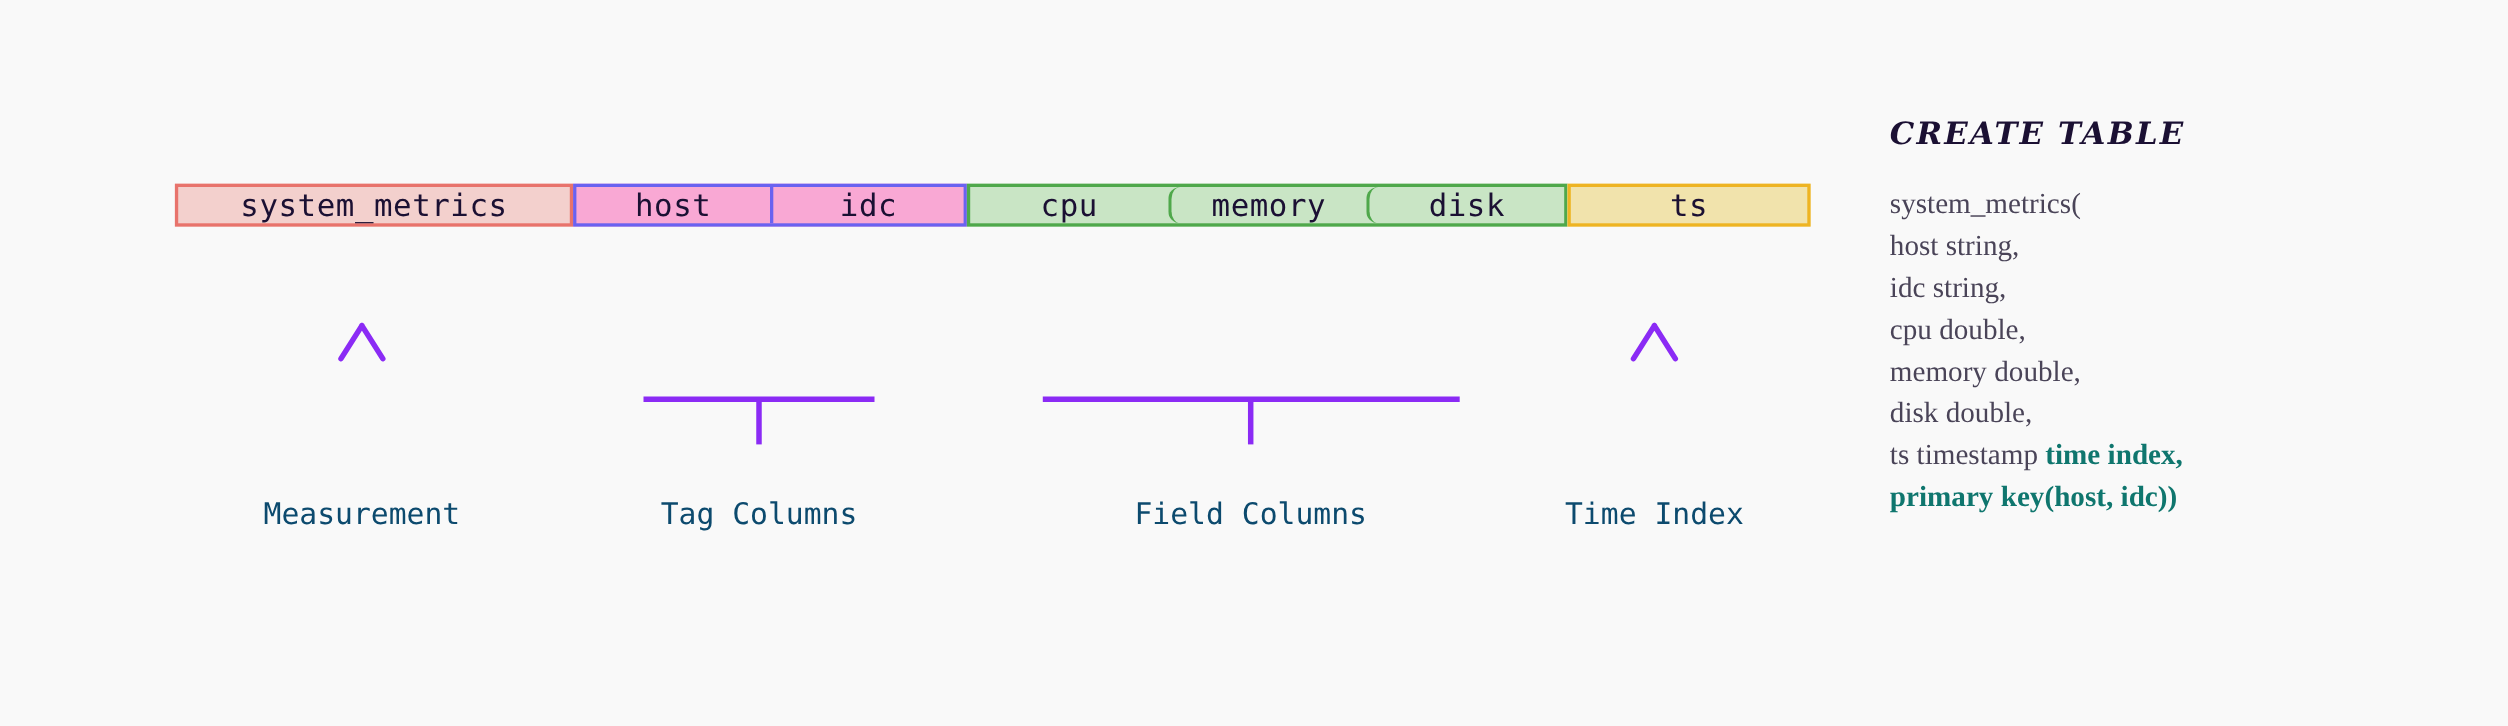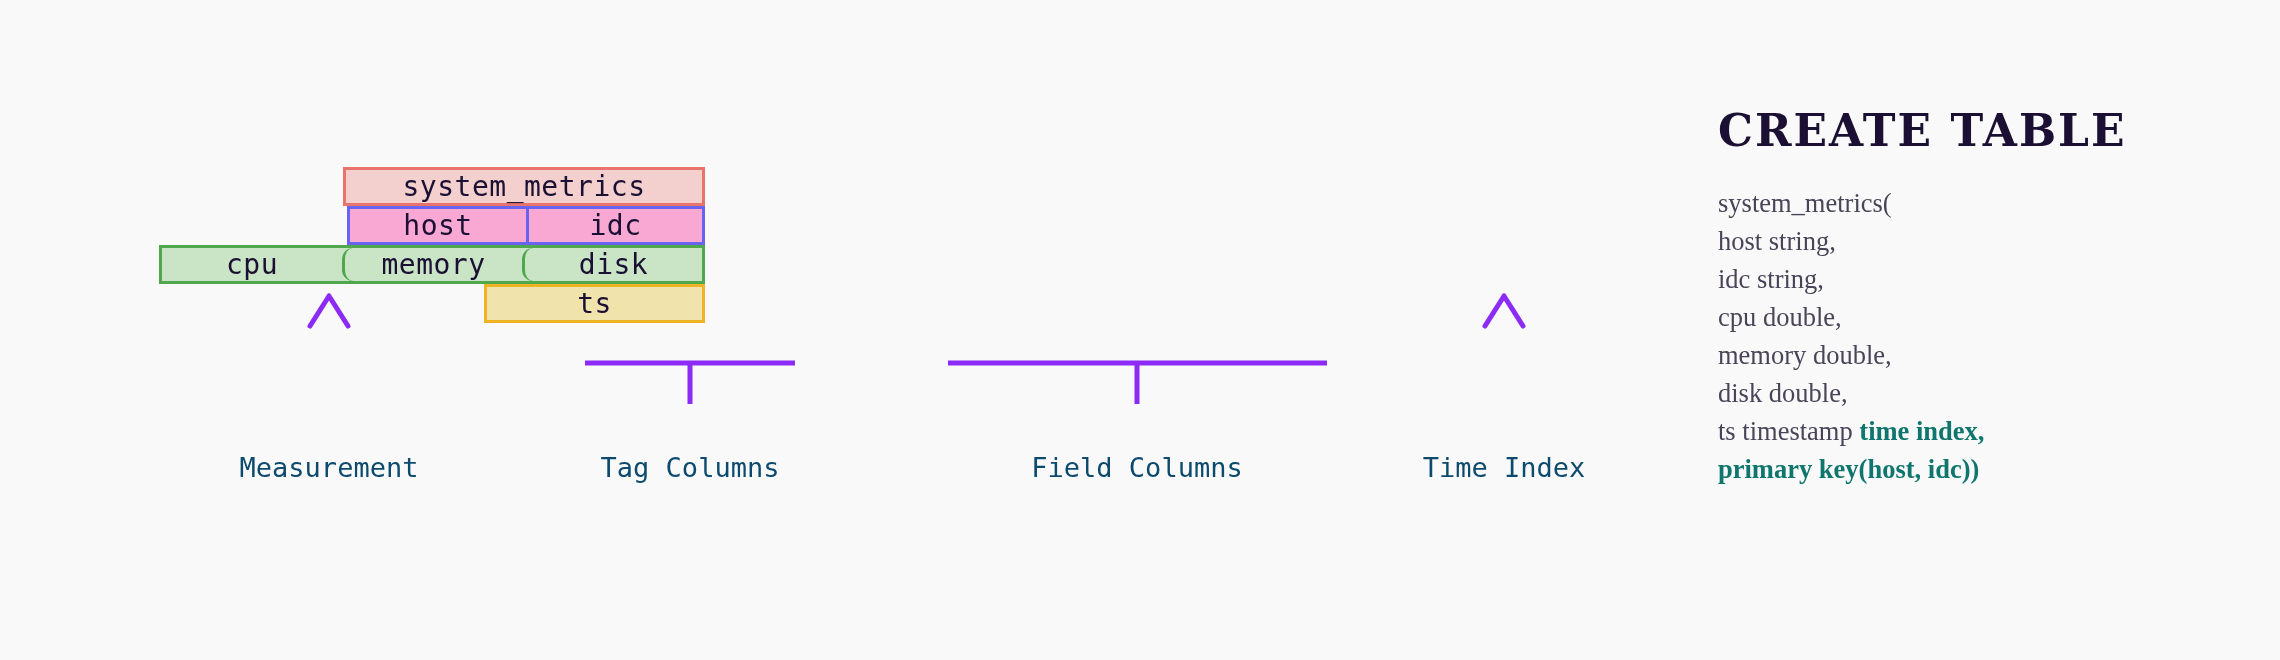--- a/index.html
+++ b/index.html
@@ -20,22 +20,21 @@
     height: 660px;
   }
 
   
   .schema-strip {
     position: absolute;
     left: 159px;
     top: 167px;
     height: 93px;
     display: flex;
-    align-items: flex-end;
-    flex-direction: column;
+    align-items: flex-start;
   }
   .group {
     display: flex;
     align-items: stretch;
     box-sizing: border-box;
   }
   .cell {
     box-sizing: border-box;
     display: flex;
     align-items: center;
@@ -94,25 +93,26 @@
 
   
   .code-panel {
     position: absolute;
     left: 1718px;
     top: 105px;
   }
   .code-title {
     font-family: "DejaVu Serif", serif;
     font-weight: bold;
-    font-size: 44px;
+    font-size: 28px;
     letter-spacing: 2px;
     color: #1b1033;
     margin: 0 0 28px 0;
     white-space: nowrap;
+    font-style: italic;
   }
   .code-body {
     font-family: Liberation Serif, serif;
     font-size: 26.5px;
     line-height: 38px;
     color: #4a4458;
     white-space: pre;
   }
   .code-line { white-space: pre; }
   .kw {

